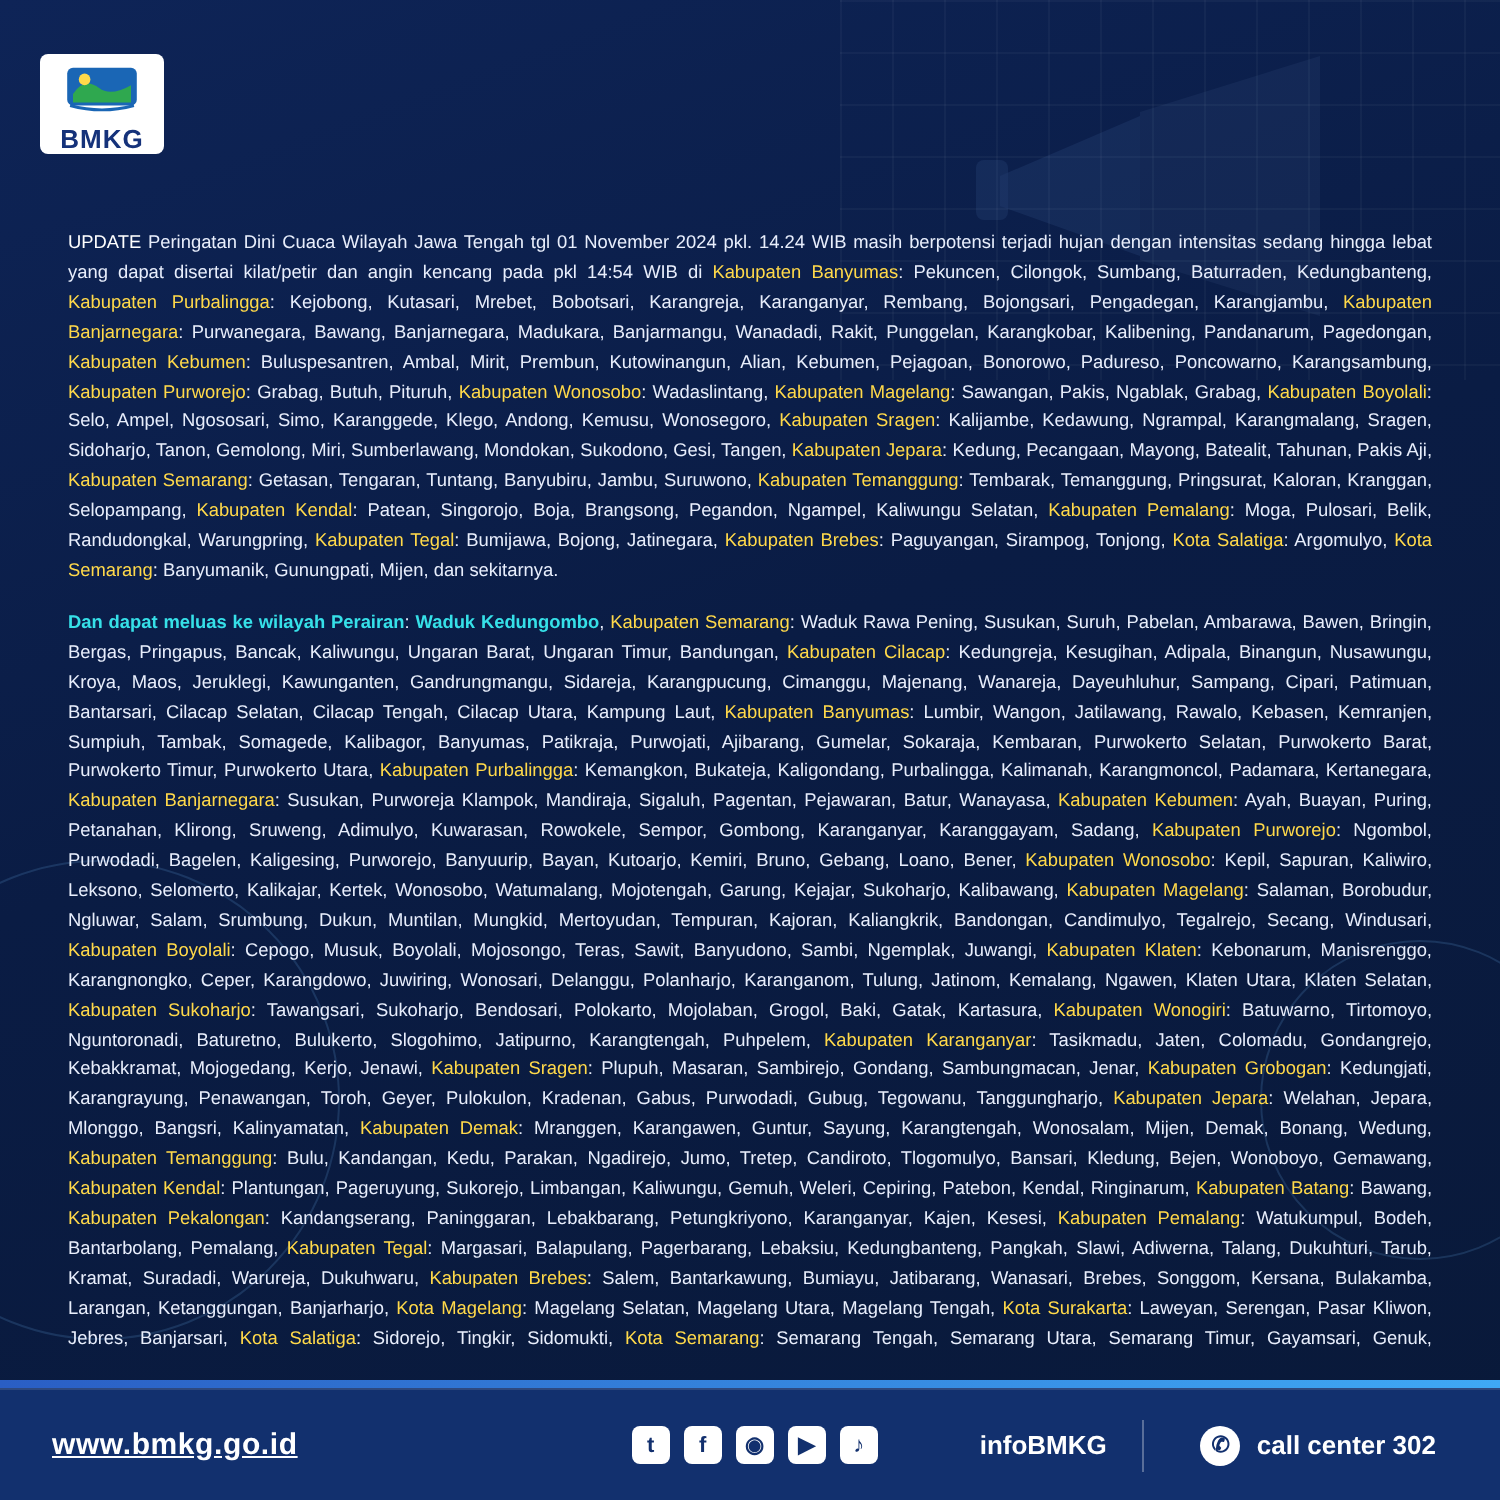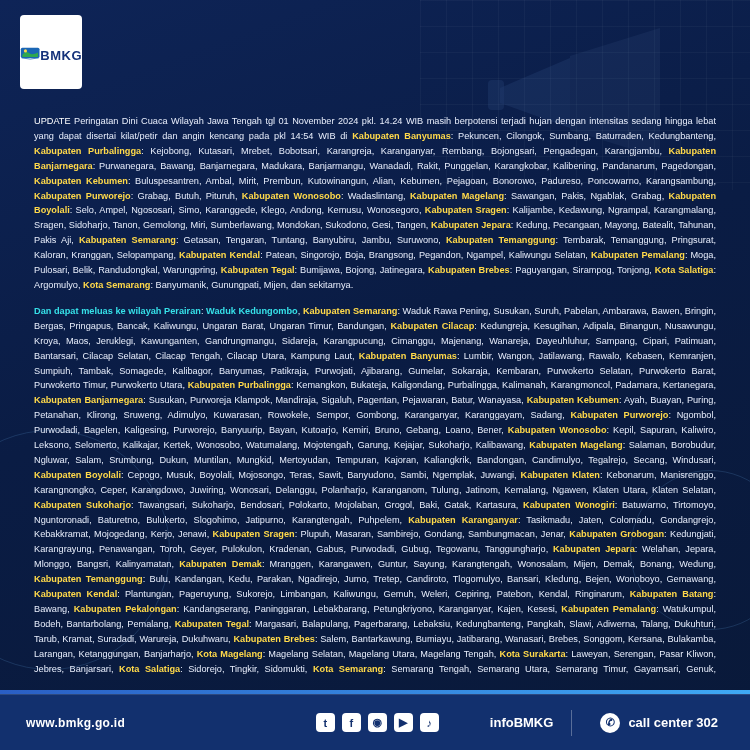--- a/index.html
+++ b/index.html
@@ -34,24 +34,24 @@
   }
 
   
   .header {
     position: relative;
     display: flex; align-items: center;
     padding: 18px 20px 10px 20px;
     height: 96px;
   }
   .logo-box {
-    width: 62px; height: 74px;
+    width: 62px; height: 50px;
     background: #ffffff;
     border-radius: 4px;
-    display: flex; flex-direction: row;
+    display: flex; flex-direction: column;
     align-items: center; justify-content: flex-start;
     padding-top: 4px;
     flex: 0 0 auto;
     margin-right: 16px;
   }
   .logo-emblem {
     width: 52px; height: 40px;
   }
   .logo-text {
     font-size: 13px; font-weight: bold; color: #15327a;
@@ -76,36 +76,37 @@
     overflow: hidden;
   }
   .para {
     color: #e8eefc;
     font-size: 9.2px;
     line-height: 1.62;
     text-align: justify;
     margin-bottom: 11px;
   }
   .para.tight { margin-bottom: 9px; }
-  .hl-yellow { color: #ffd94a; font-weight: bold; }
+  .hl-yellow { color: #ffd94a; font-weight: normal; }
   .hl-cyan { color: #36e0e8; font-weight: bold; }
   .hl-white-b { color: #ffffff; font-weight: normal; }
 
   
   .footer {
     position: absolute; left: 0; bottom: 0;
     width: 750px; height: 56px;
     background: #12306e;
     display: flex; align-items: center;
     padding: 0 26px;
     border-top: 1px solid rgba(255,255,255,0.12);
   }
   .footer-left {
-    color: #ffffff; font-size: 12px; font-weight: bold;
+    color: #ffffff; font-size: 15px; font-weight: bold;
     letter-spacing: 0.3px;
+    text-decoration: underline;
   }
   .footer-center {
     display: flex; align-items: center; gap: 7px;
     margin-left: auto;
   }
   .sicon {
     width: 19px; height: 19px; border-radius: 4px;
     background: #ffffff;
     display: inline-flex; align-items: center; justify-content: center;
     color: #12306e; font-size: 11px; font-weight: bold;

